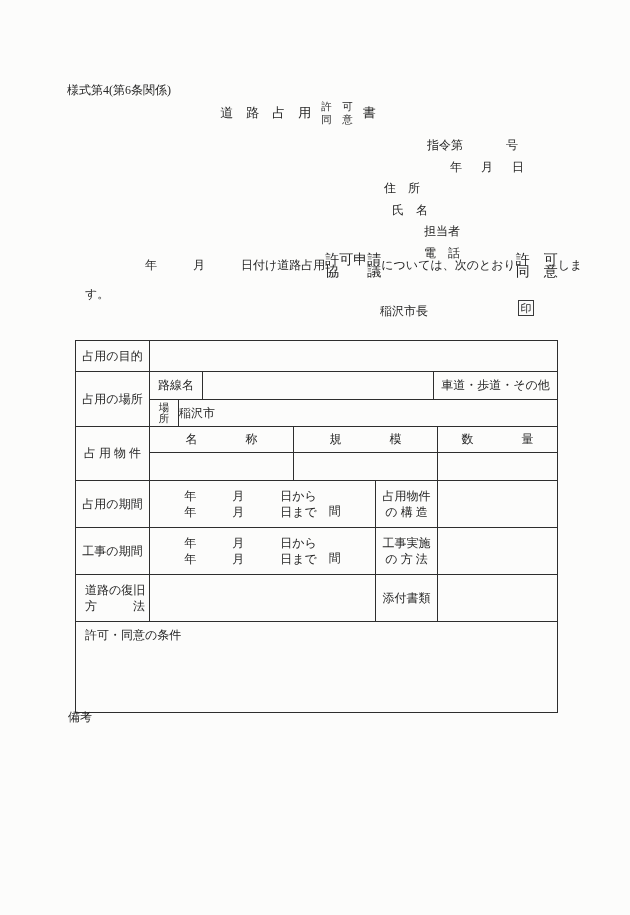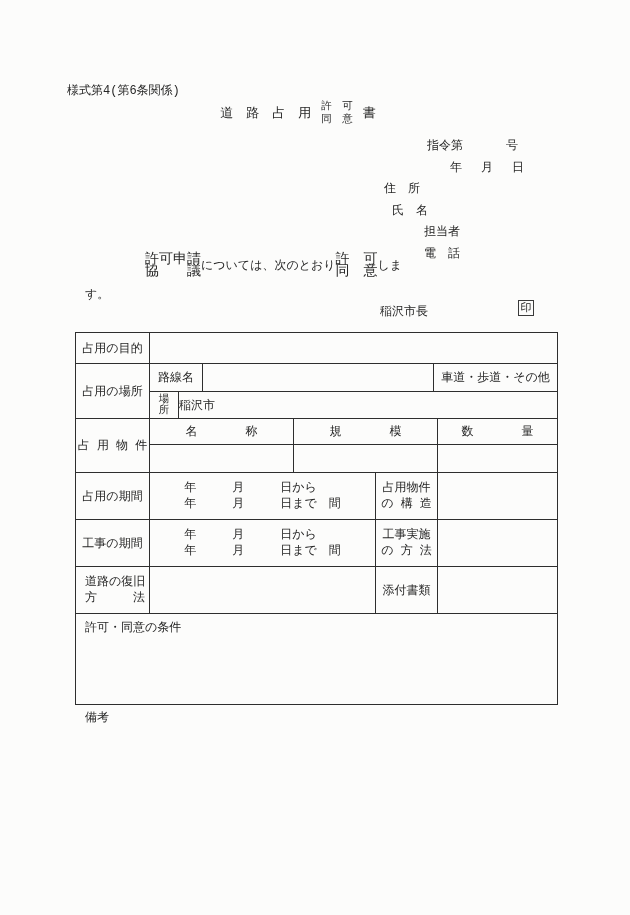--- a/index.html
+++ b/index.html
@@ -2,21 +2,21 @@
 <html><head>
 <meta charset="utf-8">
 <style>
   * { margin:0; padding:0; box-sizing:border-box; }
   html,body { background:#e8e8e8; }
   .page {
     position:relative;
     width:630px; height:915px;
     background:#fcfcfb;
     color:#262626;
-    font-family:Liberation Mono, monospace;
+    font-family:Liberation Serif, serif;
     font-size:12px;
     overflow:hidden;
   }
   .abs { position:absolute; }
   .line { display:flex; align-items:baseline; white-space:nowrap; }
   .spacer { display:inline-block; height:1px; }
   .stack {
     display:inline-flex; flex-direction:column;
     font-size:14px; line-height:11.5px; text-align:left;
     white-space:nowrap;
@@ -91,39 +91,40 @@
 
   <div class="abs" style="left:384px; top:180px;">住　所</div>
 
   <div class="abs" style="left:392px; top:202px;">氏　名</div>
 
   <div class="abs" style="left:424px; top:223px;">担当者</div>
 
   <div class="abs" style="left:424px; top:245px;">電　話</div>
 
   <div class="abs line" style="left:145px; top:254px; align-items:center;">
+    <span>年　　　月　　　日付け道路占用</span>
     <span class="stack">
       <span>許可申請</span>
       <span>協　　議</span>
     </span>
     <span>については、次のとおり</span>
     <span class="stack">
       <span>許　可</span>
       <span>同　意</span>
     </span>
     <span>しま</span>
   </div>
 
   <div class="abs" style="left:85px; top:286px;">す。</div>
 
   <div class="abs" style="left:380px; top:303px;">稲沢市長</div>
 
   <div class="abs seal-box" style="left:518px; top:300px;">印</div>
 
-  <table class="abs form-table" style="left:75px; top:332px;border-radius:29px;">
+  <table class="abs form-table" style="left:75px; top:340px;border-radius:29px;">
     <colgroup>
       <col style="width:74px">
         <col style="width:29px">
         <col style="width:24px">
       <col style="width:91px">
         <col style="width:82px">
         <col style="width:58px">
       <col style="width:4px">
         <col style="width:120px">
     </colgroup>
@@ -198,17 +199,17 @@
       <td colspan="4"></td>
       <td colspan="2">添付書類</td>
       <td></td>
     </tr>
     <tr class="r9">
       <td colspan="8" class="conditions">許可・同意の条件</td>
     </tr>
   </tbody>
     </table>
 
-  <div class="abs line" style="left:85px; top:709px; gap:18px;">
+  <div class="abs line" style="left:68px; top:709px; gap:18px;">
     <span>備考</span>
   </div>
 
 </div>
 
 </body></html>

